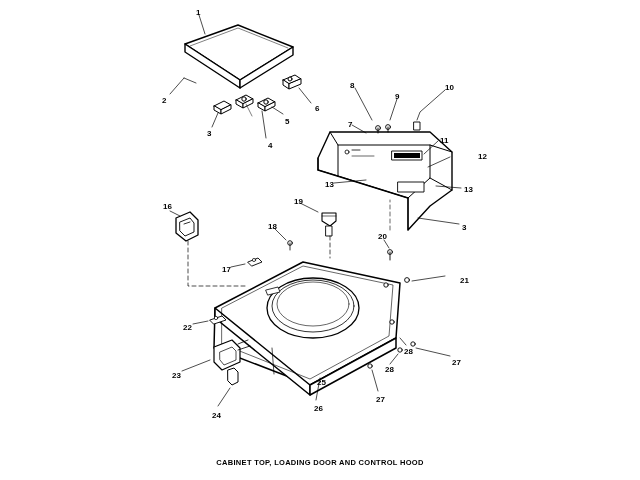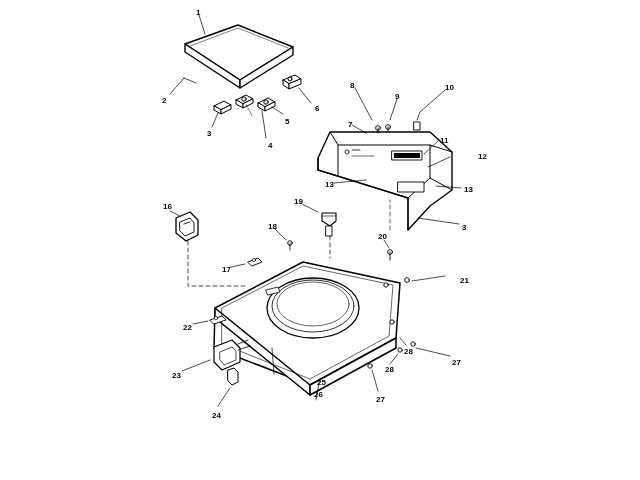--- a/index.html
+++ b/index.html
@@ -242,20 +242,21 @@
       <div class="callout" style="left: 163px; top: 203px;">16</div>
       <div class="callout" style="left: 222px; top: 266px;">17</div>
       <div class="callout" style="left: 268px; top: 223px;">18</div>
       <div class="callout" style="left: 294px; top: 198px;">19</div>
       <div class="callout" style="left: 378px; top: 233px;">20</div>
       <div class="callout" style="left: 460px; top: 277px; text-align: right;">21</div>
       <div class="callout" style="left: 183px; top: 324px;">22</div>
       <div class="callout" style="left: 172px; top: 372px;">23</div>
       <div class="callout" style="left: 212px; top: 412px;">24</div>
       <div class="callout" style="left: 273px; top: 379px; margin-left: 44px;">25</div>
-      <div class="callout" style="left: 314px; top: 391px;">26</div>
+      <div class="callout" style="left: 314px; top: 405px;">26</div>
       <div class="callout" style="left: 376px; top: 396px;">27</div>
       <div class="callout" style="left: 385px; top: 366px;">28</div>
       <div class="callout" style="left: 452px; top: 359px;">27</div>
       <div class="callout" style="left: 404px; top: 348px;">28</div>
     </div>
 
+  <div id="caption">CABINET TOP, LOADING DOOR AND CONTROL HOOD</div>
 </div>
 
 </body></html>

